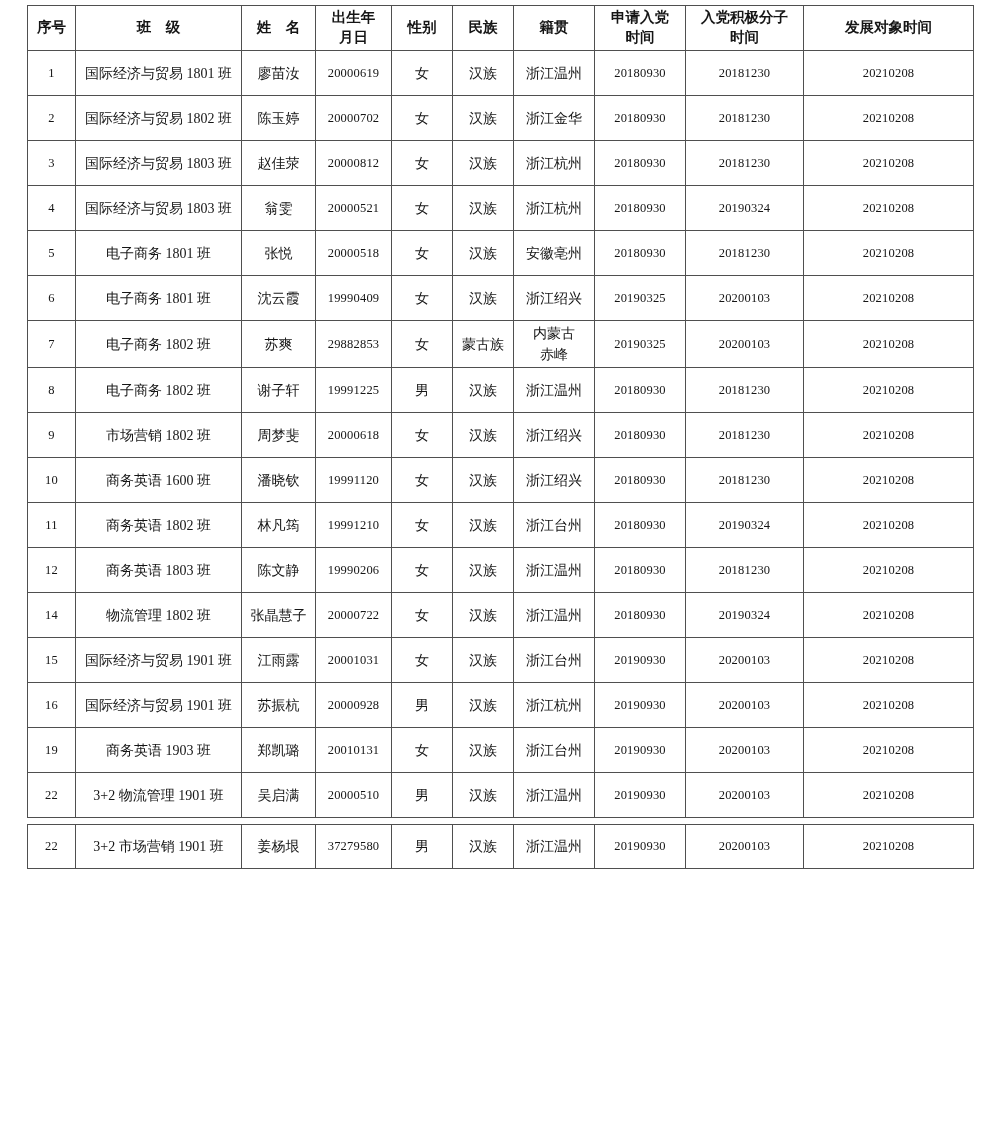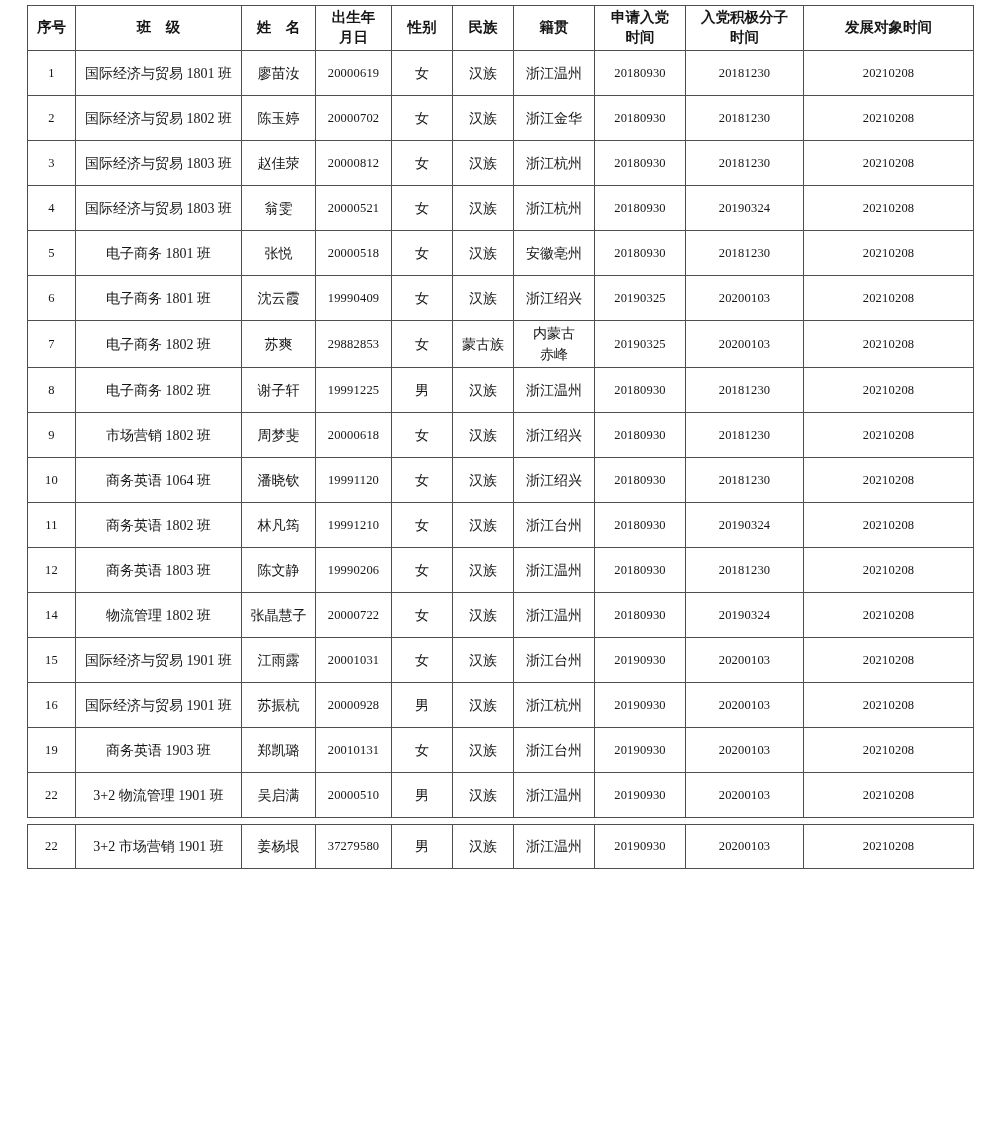--- a/index.html
+++ b/index.html
@@ -187,21 +187,21 @@
             <td class="num">20000618</td>
             <td>女</td>
             <td>汉族</td>
             <td>浙江绍兴</td>
             <td class="num">20180930</td>
             <td class="num">20181230</td>
             <td class="num">20210208</td>
           </tr>
           <tr>
             <td class="num">10</td>
-            <td>商务英语 1064 班</td>
+            <td>商务英语 1600 班</td>
             <td>潘晓钦</td>
             <td class="num">19991120</td>
             <td>女</td>
             <td>汉族</td>
             <td>浙江绍兴</td>
             <td class="num">20180930</td>
             <td class="num">20181230</td>
             <td class="num">20210208</td>
           </tr>
           <tr>

